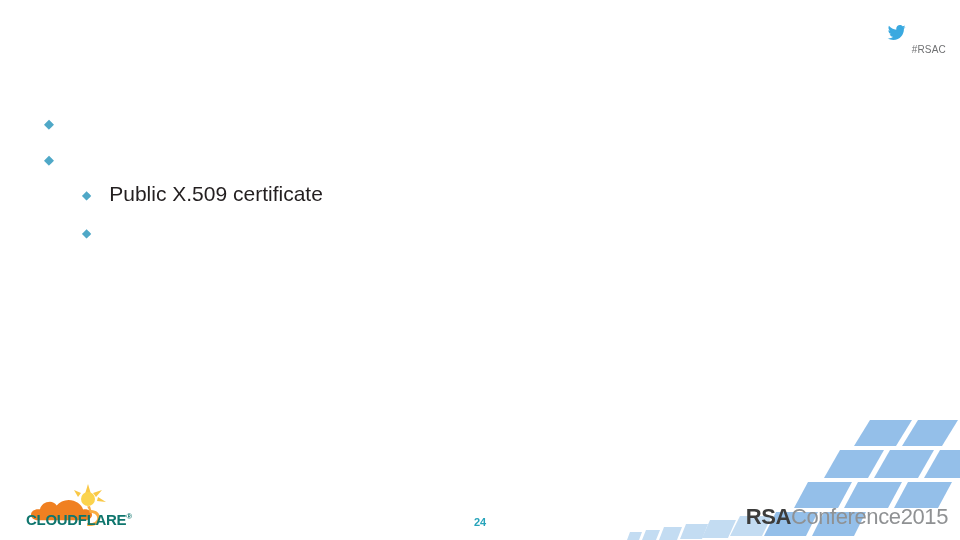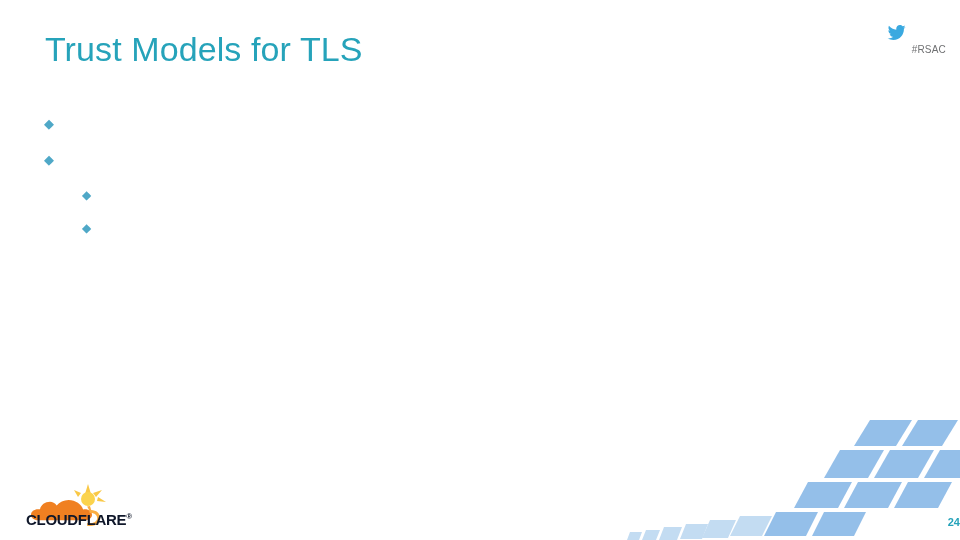--- a/index.html
+++ b/index.html
@@ -96,42 +96,42 @@
   .bullet-text {
     line-height: 1.15;
   }
 
   
   .page-number {
     position: absolute;
     left: 0;
     right: 0;
     bottom: 12px;
-    text-align: right;
+    text-align: center;
     font-size: 11px;
     font-weight: bold;
     color: #26a3ba;
     font-family: "Liberation Sans", sans-serif;
   }
 
   
   .cf-logo {
     position: absolute;
     left: 26px;
     bottom: 12px;
     width: 120px;
     height: 46px;
   }
   .cf-word {
     position: absolute;
     left: 26px;
     bottom: 12px;
     font-size: 15px;
     letter-spacing: -0.3px;
-    color: #0f172a;
+    color: #0f766e;
     font-weight: bold;
     font-family: "Liberation Sans", sans-serif;
   }
 
   
   .rsa-brand {
     position: absolute;
     right: 12px;
     bottom: 10px;
     font-size: 22px;
@@ -160,34 +160,34 @@
 
   <div class="hashtag-wrap">
     <span class="twitter-icon">
       <svg viewBox="0 0 24 20" width="20" height="16" aria-hidden="true">
         <path fill="#3aa9e0" d="M24 2.4c-0.9 0.4-1.8 0.7-2.8 0.8 1-0.6 1.8-1.6 2.2-2.7-0.9 0.6-2 1-3.1 1.2C19.4 0.6 18.2 0 16.9 0c-2.5 0-4.6 2.1-4.6 4.7 0 0.4 0 0.7 0.1 1.1C8.7 5.6 5.4 3.8 3.2 1 2.8 1.7 2.6 2.5 2.6 3.3c0 1.6 0.8 3.1 2 3.9C3.8 7.2 3.1 7 2.5 6.7c0 0 0 0 0 0.1 0 2.3 1.6 4.2 3.7 4.6-0.4 0.1-0.8 0.2-1.2 0.2-0.3 0-0.6 0-0.9-0.1 0.6 1.9 2.3 3.2 4.3 3.3-1.6 1.3-3.6 2-5.7 2-0.4 0-0.7 0-1.1-0.1 2 1.3 4.5 2.1 7.1 2.1 8.5 0 13.2-7.2 13.2-13.5 0-0.2 0-0.4 0-0.6C22.5 4.3 23.3 3.4 24 2.4z"></path>
       </svg>
     </span>
     <span class="hashtag-text">#RSAC</span>
   </div>
 
-  <div class="slide-title">Trust Models for TLS</div>
 
   <div class="body">
 
     <div class="bullet level-1">
       <span class="bullet-marker">◆</span>
     </div>
 
     <div class="bullet level-1">
       <span class="bullet-marker">◆</span>
     </div>
 
     <div class="bullet level-2">
       <span class="bullet-marker">◆</span>
+      <span class="bullet-text">Public X.509 certificate</span>
     </div>
 
     <div class="bullet level-2">
       <span class="bullet-marker">◆</span>
     </div>
 
   </div>
 
   <div class="page-number">24</div>
 
@@ -230,14 +230,17 @@
         <polygon points="200,96 232,96 222,116 190,116"></polygon>
         <polygon points="170,100 196,100 188,118 162,118"></polygon>
         <polygon points="146,104 168,104 162,119 140,119"></polygon>
         <polygon points="124,107 142,107 137,120 119,120"></polygon>
         <polygon points="106,110 120,110 116,120 102,120"></polygon>
         <polygon points="90,112 102,112 99,120 87,120"></polygon>
       </g>
     </svg>
   </div>
 
+  <div class="rsa-brand">
+    <span class="rsa-bold">RSA</span><span>Conference2015</span>
+  </div>
 
 </div>
 
 </body></html>

